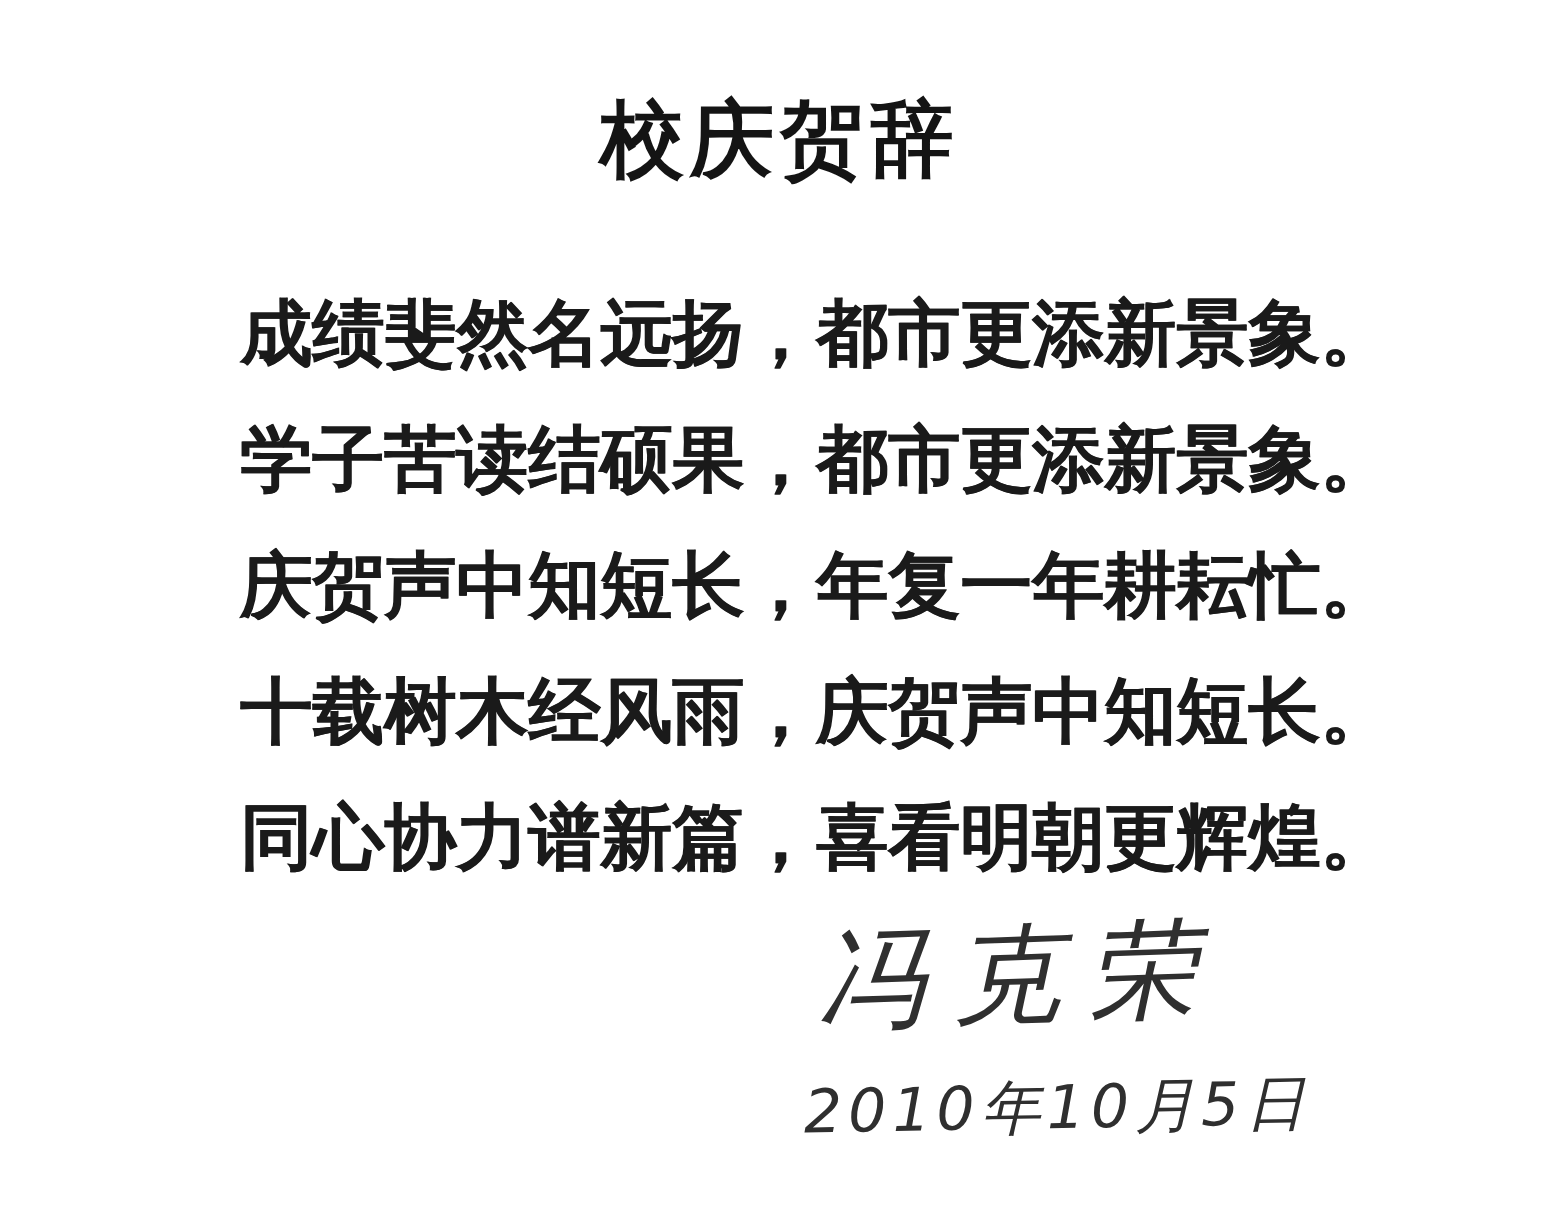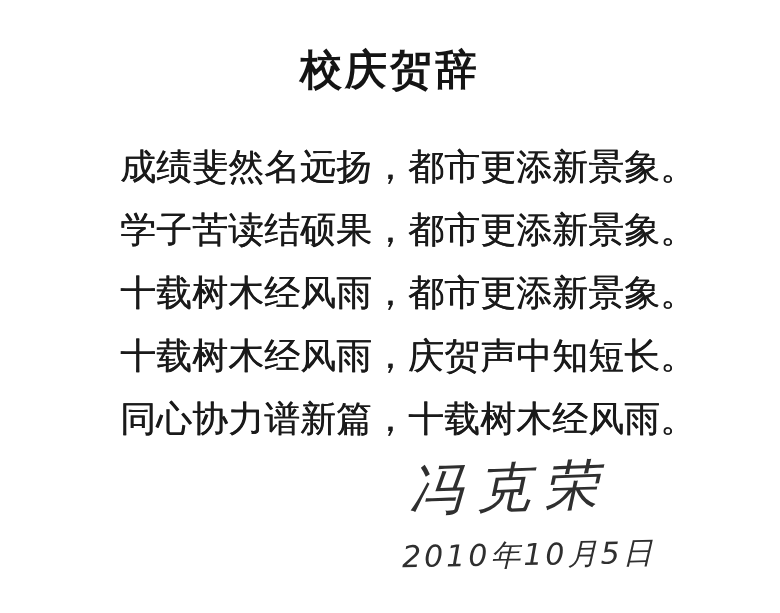--- a/index.html
+++ b/index.html
@@ -43,20 +43,21 @@
   .poem-line {
     font-size: 36px;
     line-height: 63px;
     height: 63px;
     white-space: nowrap;
     color: #1a1a1a;
     letter-spacing: 0px;
     font-family: "Liberation Serif", "DejaVu Serif", serif;
     
     text-shadow: 0.4px 0 0 #1a1a1a;
+    font-weight: bold;
   }
 
   
   .signature-name {
     position: absolute;
     left: 408px;
     top: 458px;
     font-size: 54px;
     line-height: 1.1;
     color: #2f2f2f;
@@ -84,22 +85,22 @@
 </head>
 <body>
 
 <div class="page">
 
   <div class="doc-title">校庆贺辞</div>
 
   <div class="poem">
     <div class="poem-line">成绩斐然名远扬，都市更添新景象。</div>
     <div class="poem-line">学子苦读结硕果，都市更添新景象。</div>
-    <div class="poem-line">十载树木经风雨，都市更添新景象。</div>
+    <div class="poem-line">庆贺声中知短长，年复一年耕耘忙。</div>
     <div class="poem-line">十载树木经风雨，庆贺声中知短长。</div>
-    <div class="poem-line">同心协力谱新篇，十载树木经风雨。</div>
+    <div class="poem-line">同心协力谱新篇，喜看明朝更辉煌。</div>
   </div>
 
   <div class="signature-name">冯克荣</div>
 
   <div class="signature-date">2010年10月5日</div>
 
 </div>
 
 </body></html>

